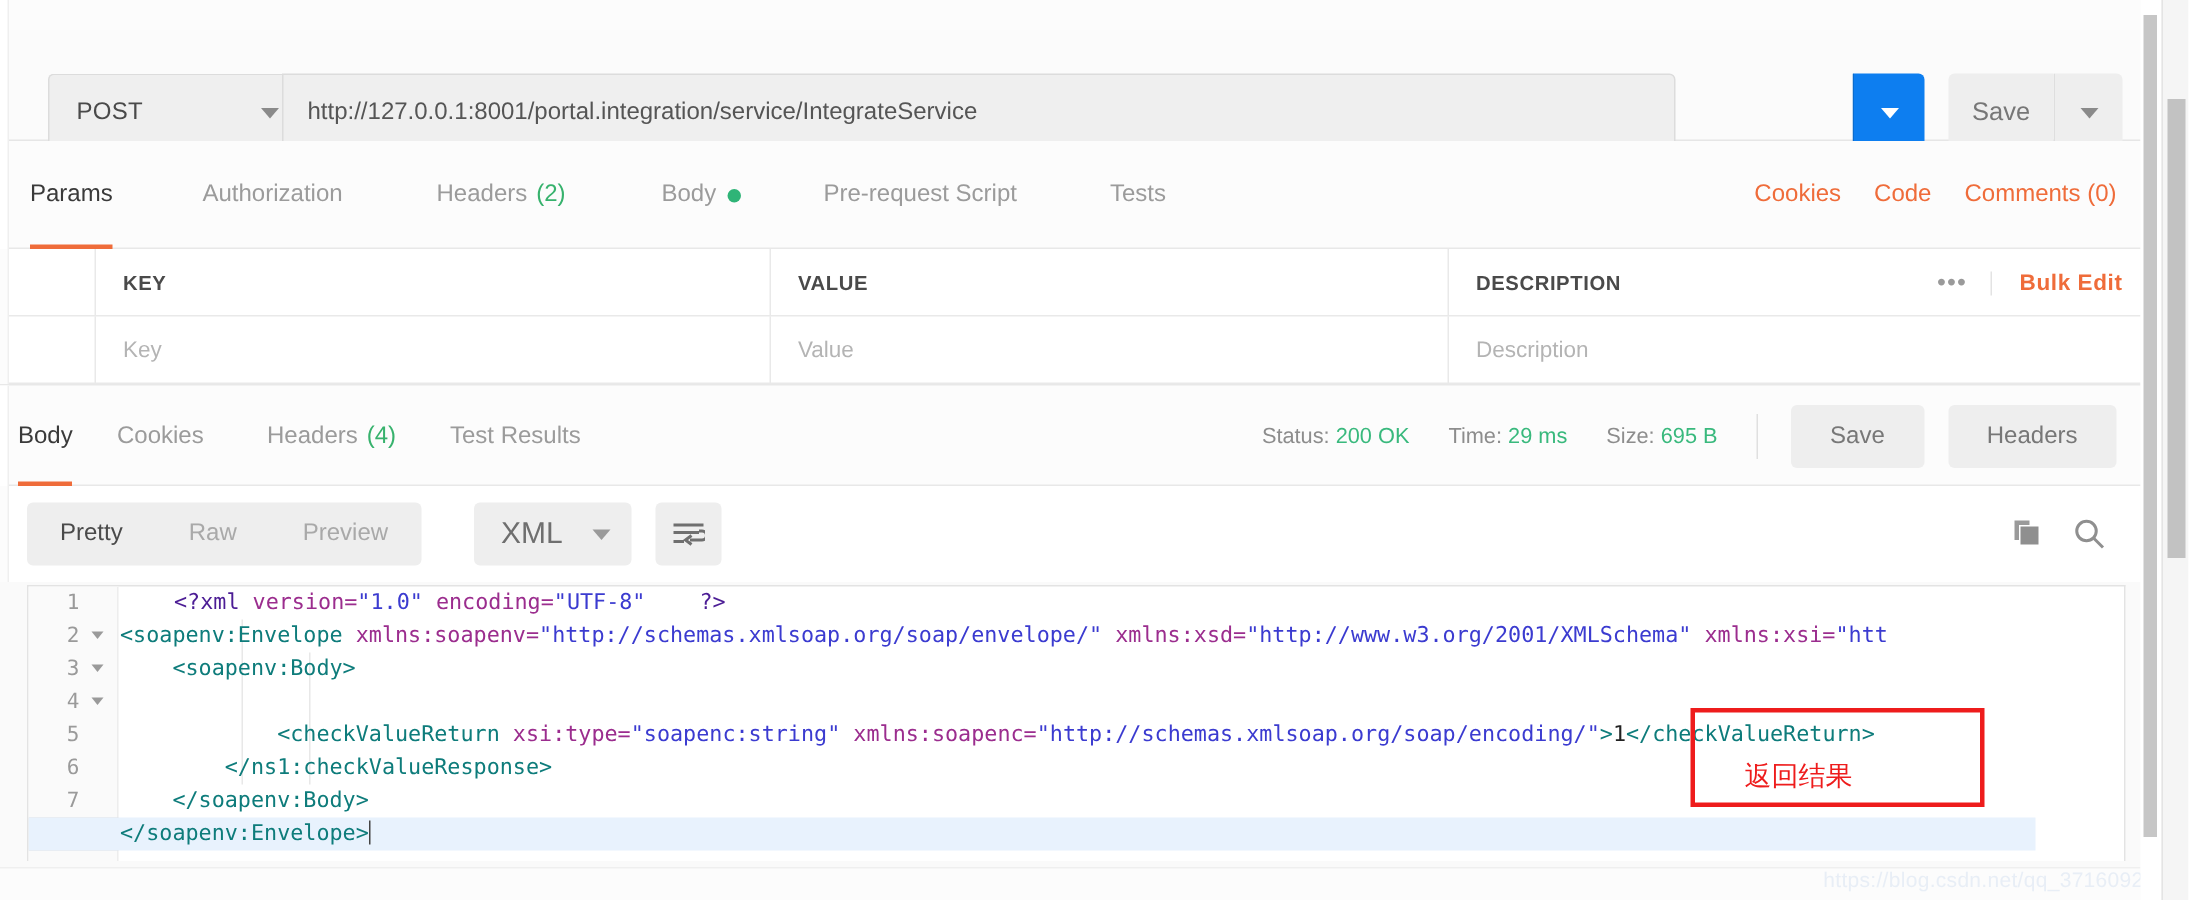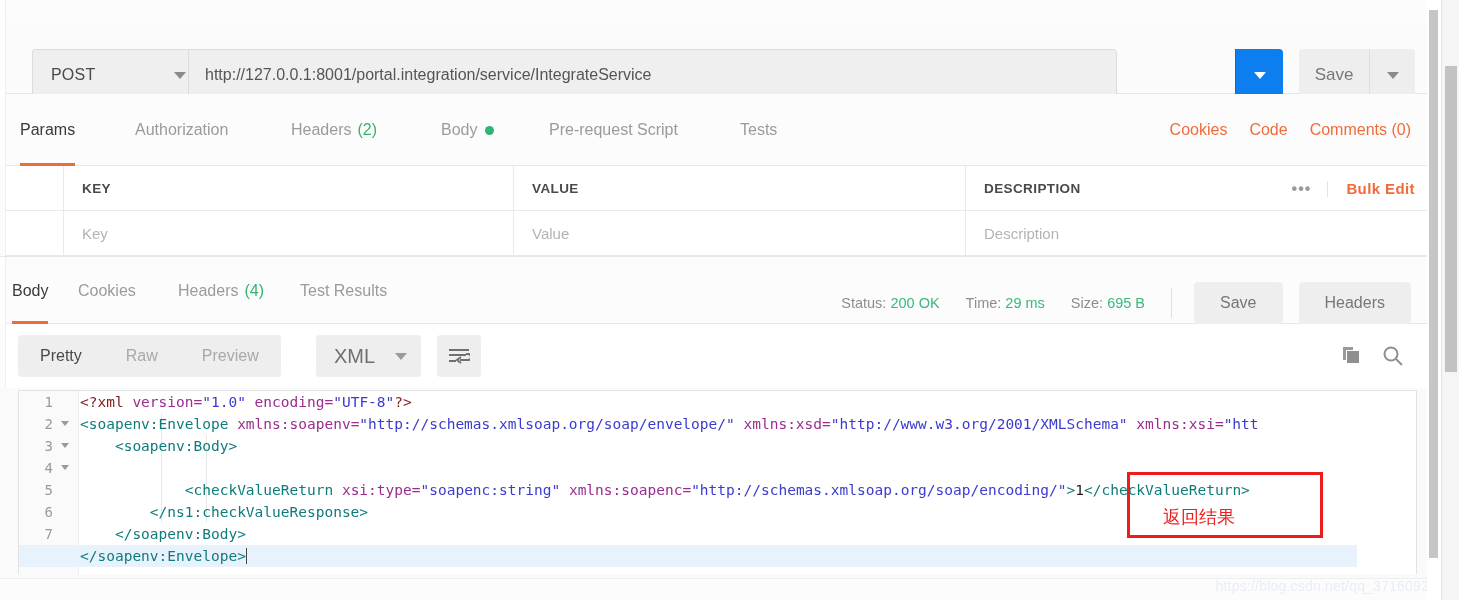--- a/index.html
+++ b/index.html
@@ -207,21 +207,21 @@
     position: absolute; top: 0; height: 67px;
     display: flex; align-items: center;
     font-size: 16px; color: #9b9b9b; cursor: pointer; white-space: nowrap;
   }
   .rtab.active { color: #3a3a3a; }
   .rtab.active::after {
     content: ""; position: absolute; left: 0; right: 0; bottom: 0;
     height: 3px; background: #ef6c3a;
   }
   .meta {
-    position: absolute; top: 12px; height: 67px; right: 0;
+    position: absolute; top: 0; height: 67px; right: 0;
     display: flex; align-items: center; gap: 0;
     font-size: 14.5px;
     margin-left: 32px;
   }
   .meta-item { color: #8d8d8d; margin-right: 26px; white-space: nowrap; }
   .meta-item b { font-weight: normal; color: #39b97d; }
   .meta-sep {
     width: 1px; height: 30px; background: #e0e0e0; margin-right: 22px;
   }
   .mbtn {
@@ -306,21 +306,21 @@
   }
   .crow.hl { background: #e8f2fd; left: 0; padding-left: 61px; width: 1338px; }
   .ln.hl { background: #d6d6d6; color: #666; }
   .indent-guide {
     position: absolute; width: 1px; background: #e8e8e8;
   }
   .tk-tag   { color: #0e7c7b; }
   .tk-attr  { color: #9b2d8e; }
   .tk-str   { color: #3b3bd0; }
   .tk-txt   { color: #222; }
-  .tk-pi    { color: #7f1d1d; }
+  .tk-pi    { color: #4c1d95; padding-left: 36px; }
   .caret-bar {
     display: inline-block; width: 1px; height: 16px;
     background: #444; vertical-align: -3px;
   }
 
   
   .annot {
     position: absolute; left: 1127px; top: 472px;
     width: 196px; height: 66px;
     border: 3px solid #ee1c1c;

